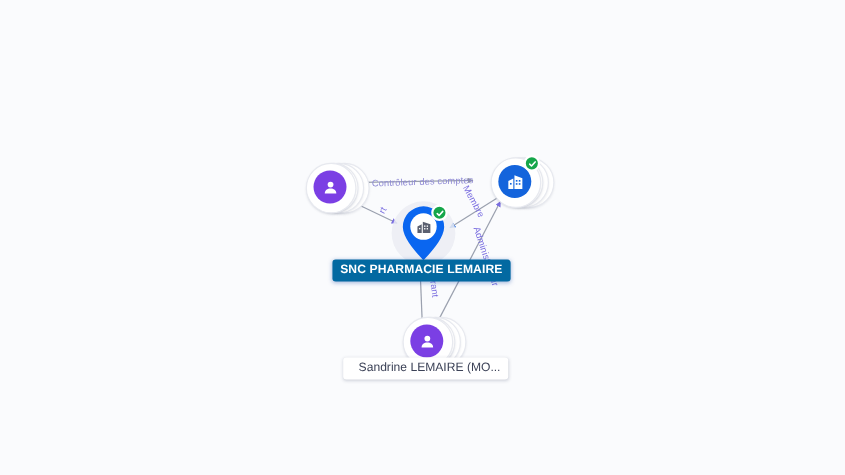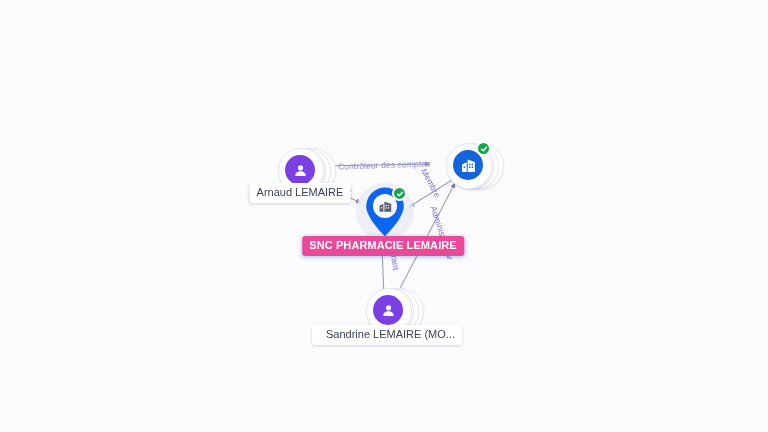--- a/index.html
+++ b/index.html
@@ -137,21 +137,21 @@
     color: #3c4257;
     font-size: 11px;
     line-height: 13px;
     padding: 3px 7px 4px 7px;
     border-radius: 3px;
     white-space: nowrap;
     box-shadow: 0 1px 3px rgba(40,50,85,0.20);
     z-index: 20;
   }
   .node-label.primary {
-    background: #ec4899;
+    background: #0369a1;
     color: #ffffff;
     font-weight: bold;
     letter-spacing: 0.1px;
     box-shadow: 0 1px 4px rgba(10,60,160,0.35);
     z-index: 25;
   }
 
   
   .edge-label {
     position: absolute;
@@ -212,21 +212,20 @@
       <div class="card c1"></div>
       <div class="card c0"></div>
       <div class="disc" style="background:#7b3fe4;">
         <svg width="17" height="17" viewBox="0 0 24 24" fill="#ffffff">
           <circle cx="12" cy="8.2" r="3.7"></circle>
           <path d="M4.6 19.6c0-4.1 3.3-6.4 7.4-6.4s7.4 2.3 7.4 6.4z"></path>
         </svg>
       </div>
     </div>
   </div>
-  <div class="node-label" style="left:300px; top:183px;">Arnaud LEMAIRE</div>
 
   <div class="node" style="left:468px; top:165px;">
     <div class="stack">
       <div class="card c3"></div>
       <div class="card c2"></div>
       <div class="card c1"></div>
       <div class="card c0"></div>
       <div class="disc" style="background:#1464dc;">
         <svg width="17" height="17" viewBox="0 0 24 24" fill="#ffffff">
           <path d="M3 21V10.6l6.4-3.3V21z"></path>

